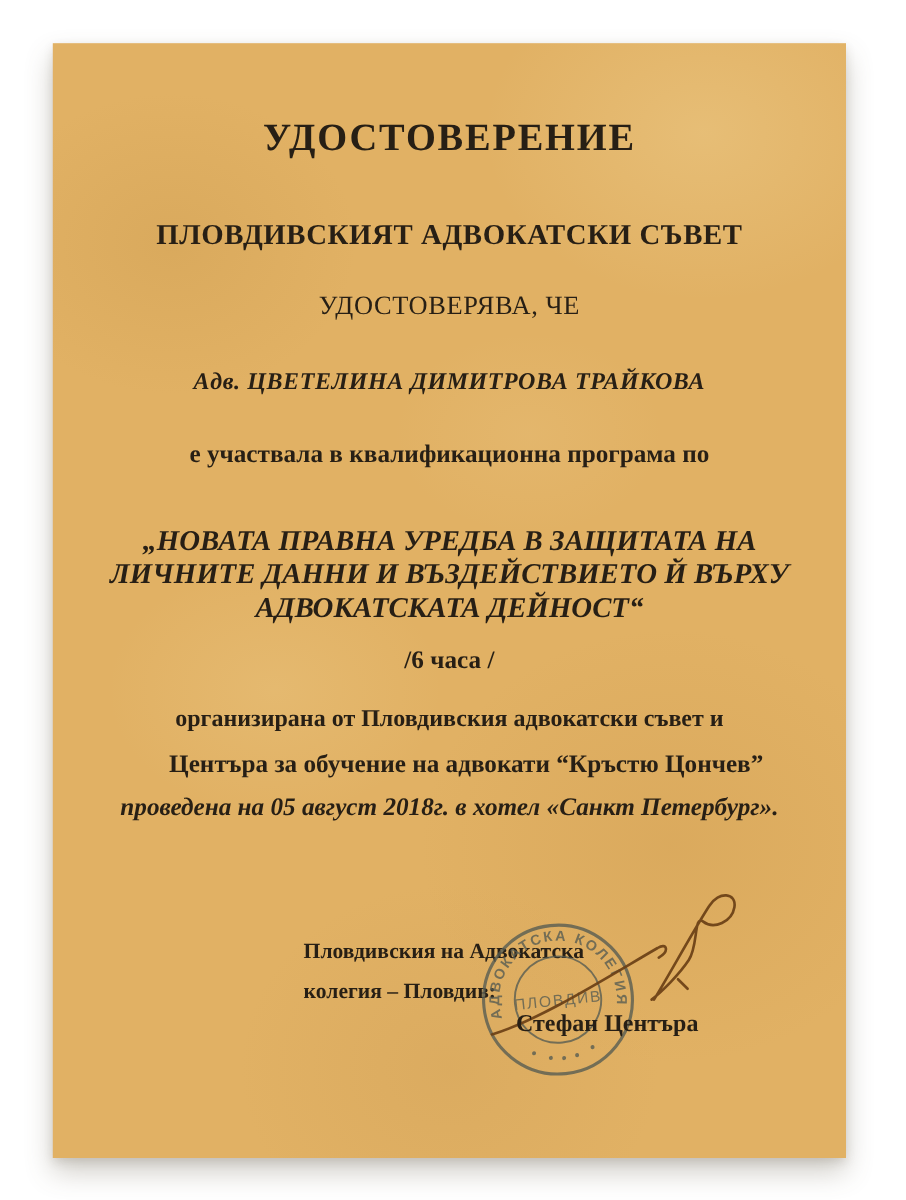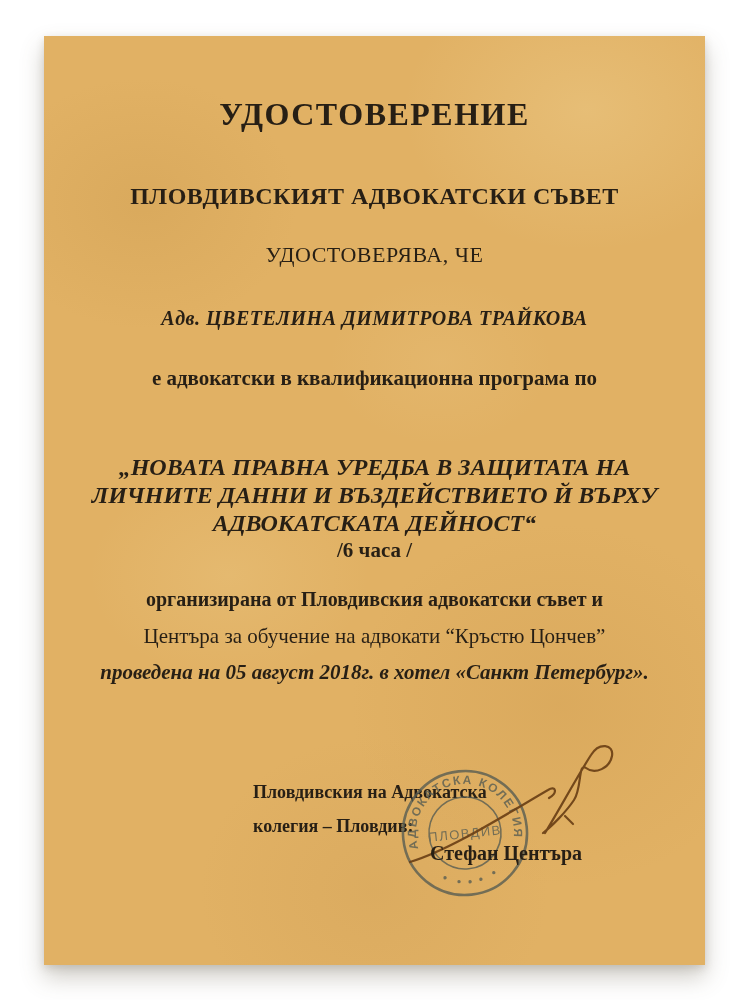--- a/index.html
+++ b/index.html
@@ -26,24 +26,24 @@
   .line {
     position:absolute; left:0; width:100%;
     text-align:center; color:#271f15;
     white-space:nowrap;
   }
   .title        { top:60px;  font-size:32px; font-weight:bold; letter-spacing:1.5px; }
   .issuer       { top:147px; font-size:24px; font-weight:bold; letter-spacing:0.5px; }
   .certifies    { top:206px; font-size:22px; letter-spacing:0.5px; }
   .recipient    { top:271px; font-size:20px; font-weight:bold; font-style:italic; letter-spacing:0.5px; }
   .participation{ top:330px; font-size:21px; font-weight:bold; }
-  .program      { top:401px; font-size:24px; font-weight:bold; font-style:italic; line-height:28px; white-space:normal;margin-top:16px; }
+  .program      { top:401px; font-size:24px; font-weight:bold; font-style:italic; line-height:28px; white-space:normal; }
   .duration     { top:502px; font-size:21px; font-weight:bold; }
   .org1         { top:552px; font-size:20px; font-weight:bold; }
-  .org2         { top:588px; font-size:21px; font-weight:normal; }
+  .org2         { top:588px; font-size:21px; font-weight:bold;padding-left:14px; }
   .event        { top:624px; font-size:21px; font-weight:bold; font-style:italic; }
   .sig-label {
     position:absolute; left:209px; top:739px;
     font-size:18px; font-weight:bold; line-height:34px;
     color:#271f15; text-align:left;
   }
   .signer {
     position:absolute; left:386px; top:806px;
     font-size:20px; font-weight:bold; color:#271f15; white-space:nowrap;
   }
@@ -64,21 +64,21 @@
 <div class="paper">
 
   <div class="line title">УДОСТОВЕРЕНИЕ</div>
 
   <div class="line issuer">ПЛОВДИВСКИЯТ АДВОКАТСКИ СЪВЕТ</div>
 
   <div class="line certifies">УДОСТОВЕРЯВА, ЧЕ</div>
 
   <div class="line recipient">Адв. ЦВЕТЕЛИНА ДИМИТРОВА ТРАЙКОВА</div>
 
-  <div class="line participation">е адвокатски в квалификационна програма по</div>
+  <div class="line participation">е участвала в квалификационна програма по</div>
 
   <div class="line program">
     <span>„НОВАТА ПРАВНА УРЕДБА В ЗАЩИТАТА НА</span><br>
     <span>ЛИЧНИТЕ ДАННИ И ВЪЗДЕЙСТВИЕТО Й ВЪРХУ</span><br>
     <span>АДВОКАТСКАТА ДЕЙНОСТ“</span>
   </div>
 
   <div class="line duration">/6 часа /</div>
 
   <div class="line org1">организирана от Пловдивския адвокатски съвет и</div>

